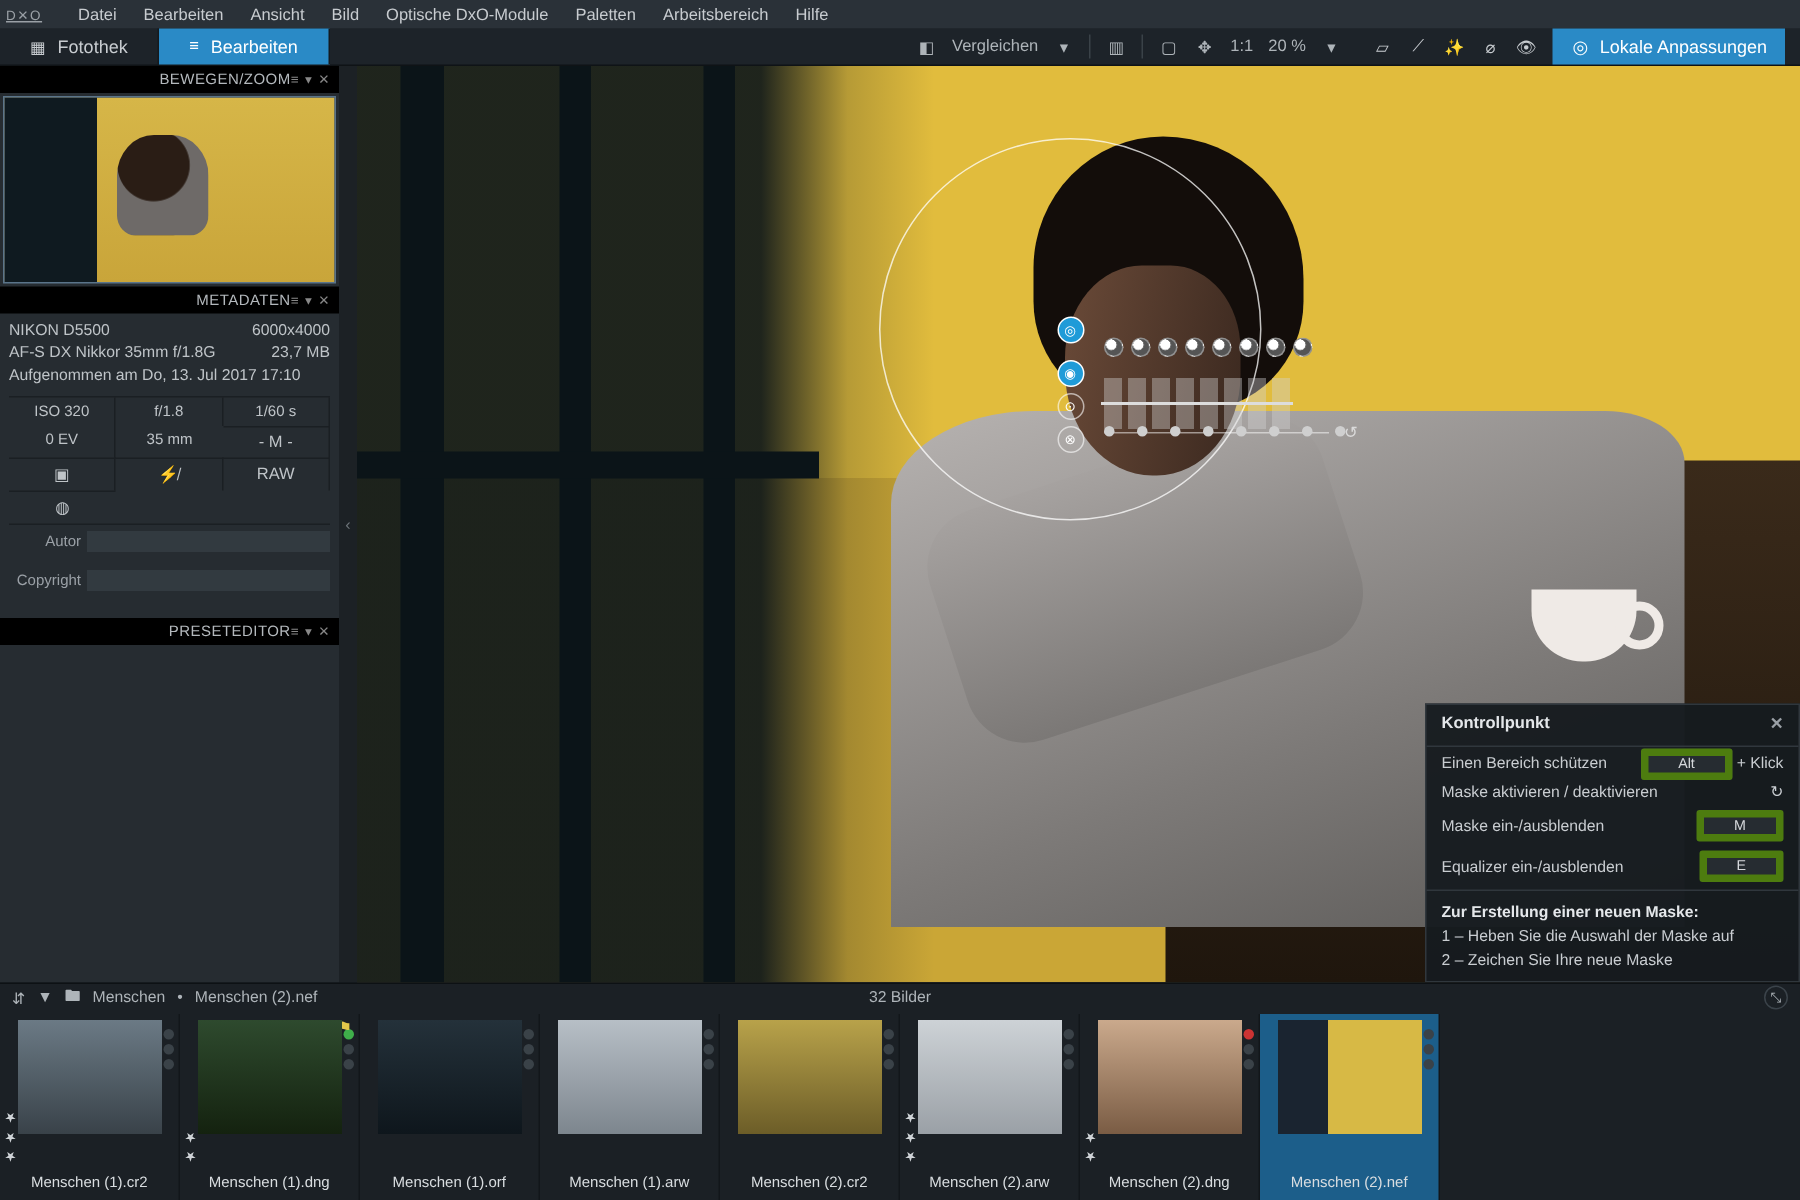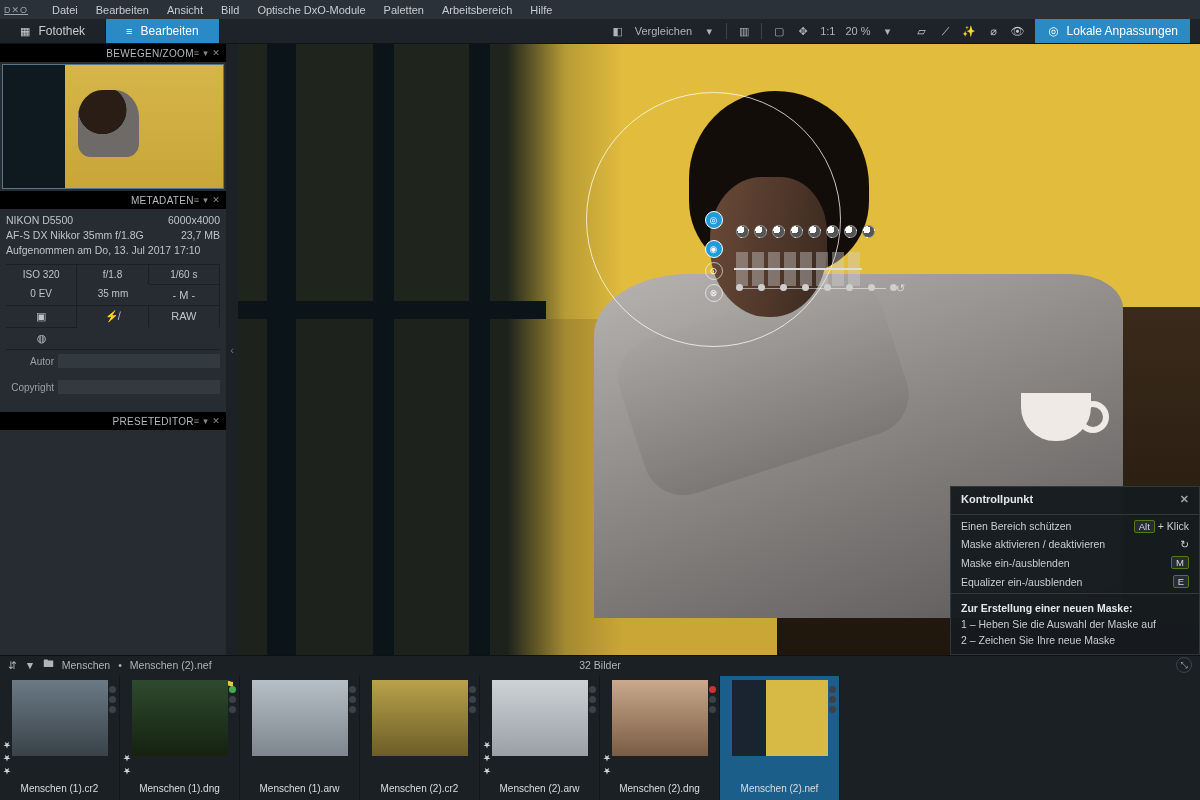--- a/index.html
+++ b/index.html
@@ -146,21 +146,21 @@
     position:absolute; right:0; bottom:0; width:250px;
     background:rgba(22,27,31,.96); border:1px solid #30373d;
     font-size:10.5px; color:#c9cdd1;
   }
   .popup-h{display:flex; justify-content:space-between; padding:6px 10px;
            color:#e4e7ea; font-weight:600; font-size:11px;}
   .popup-h .x{color:#9aa0a6; cursor:default; font-size:11px;}
   .popup hr{border:none; border-top:1px solid #30373d; margin:2px 0;}
   .popup .row{display:flex; justify-content:space-between; align-items:center;
               padding:3px 10px;}
-  .kbd{border:1px solid #4d7c0f; border-radius:2px; padding:0 4px; font-size:9.5px;
+  .kbd{border:5px solid #4d7c0f; border-radius:2px; padding:0 20px; font-size:9.5px;
        color:#d6d9dc; background:#262c31;}
   .popup .sect{padding:6px 10px 2px; color:#e4e7ea; font-weight:600;}
   .popup .step{padding:2px 10px;}
   .radio{width:11px;height:11px;border:1.5px solid #9aa0a6;border-radius:50%;
          display:inline-block; position:relative;}
   .radio.on::after{content:"";position:absolute;inset:2px;background:#cfd3d7;border-radius:50%;}
   
   .bottom{
     position:absolute; left:0; right:0; bottom:0; height:145px;
     background:#1b2025; border-top:1px solid #0d1114;
@@ -442,20 +442,29 @@
       <span class="corner">⚑</span>
       <div class="thumb t2"></div>
         <div class="cap">Menschen (1).dng</div>
     </div>
     <div class="cell">
       <div class="dots">
           <i></i>
           <i></i>
           <i></i>
         </div>
+      <div class="thumb t3"></div>
+        <div class="cap">Menschen (1).orf</div>
+    </div>
+    <div class="cell">
+      <div class="dots">
+          <i></i>
+          <i></i>
+          <i></i>
+        </div>
       <div class="thumb t4"></div>
         <div class="cap">Menschen (1).arw</div>
     </div>
     <div class="cell">
       <div class="dots">
           <i></i>
           <i></i>
           <i></i>
         </div>
       <div class="thumb t5"></div>

